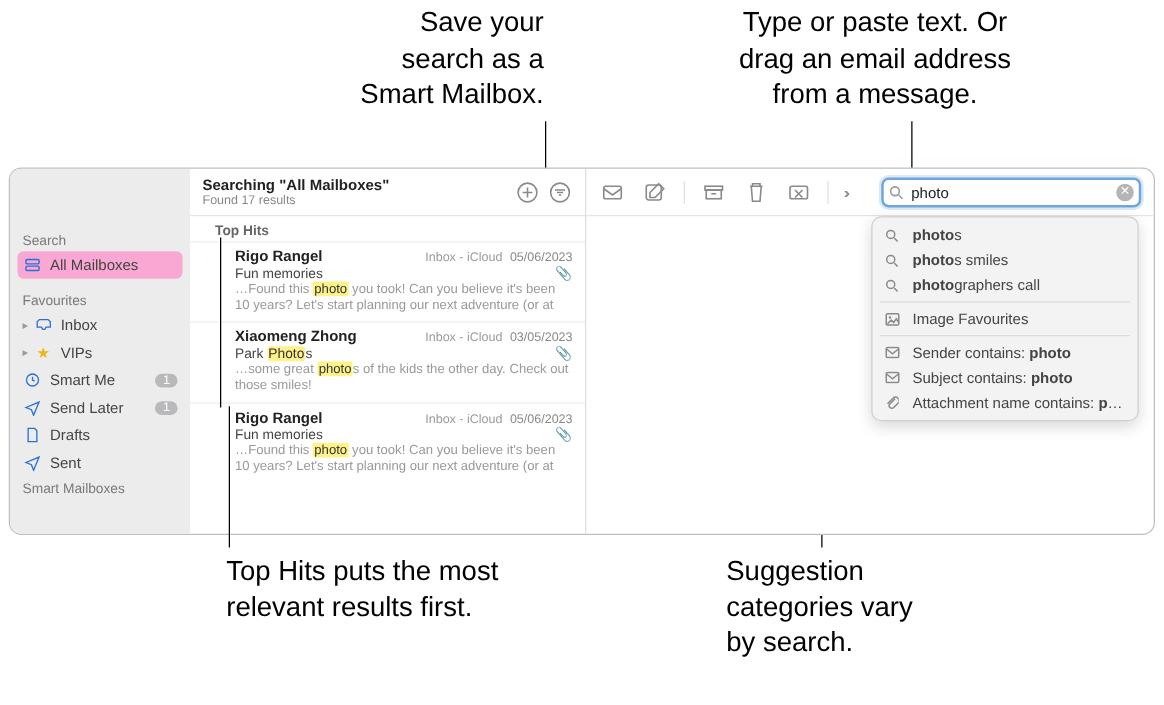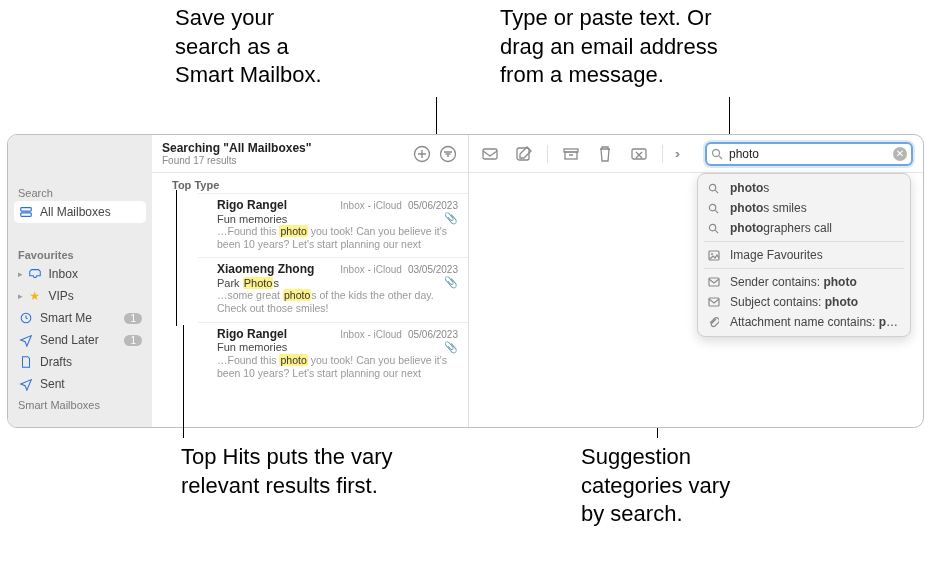--- a/index.html
+++ b/index.html
@@ -16,21 +16,21 @@
 
   
   .callout {
     position: absolute;
     font-size: 22px;
     line-height: 1.3;
     color: #000;
     text-align: left;
     white-space: pre-line;
   }
-  .callout.right-align { }
+  .callout.right-align { text-align: right; }
 
   .callout-line {
     position: absolute;
     background: #000;
   }
 
   
   .window {
     position: absolute;
     left: 7px;
@@ -77,21 +77,21 @@
   }
   .sidebar-item {
     display: flex;
     align-items: center;
     padding: 3px 10px 3px 10px;
     gap: 6px;
     color: #444;
     cursor: default;
   }
   .sidebar-item.selected {
-    background: #ffffff;
+    background: #f9a8d4;
     border-radius: 5px;
     margin: 0 6px;
     padding-left: 4px;
     padding-right: 4px;
   }
   .sidebar-item .icon { width: 16px; height: 16px; display:flex; align-items:center; justify-content:center; color:#2a6fd5;}
   .sidebar-item .icon.star { color:#f1b516;}
   .sidebar-item .label { flex: 1; font-size: 12px; color:#444; }
   .sidebar-item .badge {
     background: #b9b9bb;
@@ -132,32 +132,31 @@
     font-size: 11px;
     font-weight: 600;
     color:#666;
     padding: 6px 10px 2px 20px;
     display:flex;
     align-items:center;
     justify-content:space-between;
   }
   .section-label .right-ic { color:#999; font-size:12px;}
   .msg-row {
-    padding: 4px 10px 6px 19px;
+    padding: 4px 10px 6px 36px;
     border-top: 1px solid #eee;
-    margin-left: 46px;
   }
   .msg-row .line1 {
     display:flex; align-items:baseline; gap:6px;
   }
   .msg-row .sender { font-weight:700; font-size:12px; color:#222; flex:1;}
   .msg-row .mailbox { font-size:10px; color:#999;}
   .msg-row .date { font-size:10px; color:#888;}
   .msg-row .line2 {
-    display:flex; align-items:center; gap:4px;
+    display:flex; align-items:flex-end; gap:4px;
     font-size:11px; color:#444;
   }
   .msg-row .subject { flex:1;}
   .msg-row .clip { color:#aaa; font-size:11px;}
   .msg-row .preview {
     font-size:10.5px; color:#999; line-height:1.25;
     max-height: 2.5em; overflow:hidden;
   }
   .hl { background:#fef28a; color:#333; border-radius:2px; padding:0 1px;}
 
@@ -247,24 +246,24 @@
   }
 
   svg { display:block; }
 </style>
 </head>
 <body>
 
 <div class="callout right-align" style="left:175px;top:4px;width:260px;">Save your
 search as a
 Smart Mailbox.</div>
-<div class="callout" style="left:500px;top:4px;width:400px;">Type or paste text. Or
+<div class="callout" style="left:500px;top:4px;width:400px;text-align:center;">Type or paste text. Or
 drag an email address
 from a message.</div>
-<div class="callout" style="left:181px;top:443px;width:320px;">Top Hits puts the vary
+<div class="callout" style="left:181px;top:443px;width:320px;">Top Hits puts the most
 relevant results first.</div>
 <div class="callout" style="left:581px;top:443px;width:300px;">Suggestion
 categories vary
 by search.</div>
 
 <div class="callout-line" style="left:436px;top:97px;width:1px;height:48px;"></div>
 <div class="callout-line" style="left:729px;top:97px;width:1px;height:41px;"></div>
 <div class="callout-line" style="left:657px;top:338px;width:60px;height:1px;"></div>
 <div class="callout-line" style="left:657px;top:338px;width:1px;height:100px;"></div>
 
@@ -281,21 +280,21 @@
     <div class="sidebar-item selected">
       <span class="icon">
         <svg width="14" height="14" viewBox="0 0 16 16">
             <rect x="2" y="3" width="12" height="4" rx="1" fill="none" stroke="#2a6fd5" stroke-width="1.3"></rect>
             <rect x="2" y="9" width="12" height="4" rx="1" fill="none" stroke="#2a6fd5" stroke-width="1.3"></rect>
           </svg>
       </span>
       <span class="label">All Mailboxes</span>
     </div>
 
-    <div class="sidebar-heading" style="margin-top:22px;font-weight:bold;">Favourites</div>
+    <div class="sidebar-heading" style="margin-top:8px;">Favourites</div>
 
     <div class="sidebar-item">
       <span class="chev">▸</span>
       <span class="icon">
         <svg width="14" height="14" viewBox="0 0 16 16">
             <path d="M2 10V5l2-2h8l2 2v5l-4 0-1 2h-2l-1-2z" fill="none" stroke="#2a6fd5" stroke-width="1.2"></path>
           </svg>
       </span>
       <span class="label">Inbox</span>
     </div>
@@ -339,21 +338,20 @@
     <div class="sidebar-item">
       <span class="icon">
         <svg width="14" height="14" viewBox="0 0 16 16">
             <path d="M2 8l12-5-5 12-2-5z" fill="none" stroke="#2a6fd5" stroke-width="1.2"></path>
           </svg>
       </span>
       <span class="label">Sent</span>
     </div>
 
     <div class="sidebar-heading" style="margin-top:0;">Smart Mailboxes</div>
-    <div class="sidebar-heading" style="margin-top:8px;">iCloud</div>
   </div>
 
   <div class="message-list">
     <div class="ml-header">
       <div class="titleblock">
         <div class="title">Searching "All Mailboxes"</div>
         <div class="subtitle">Found 17 results</div>
       </div>
       <div class="circ-btn">
         <svg width="18" height="18" viewBox="0 0 18 18">
@@ -363,21 +361,21 @@
       </div>
       <div class="circ-btn">
         <svg width="18" height="18" viewBox="0 0 18 18">
             <circle cx="9" cy="9" r="7.5" fill="none" stroke="#8a8a8a" stroke-width="1.3"></circle>
             <path d="M5 7h8M6.5 9h5M8 11h2" stroke="#8a8a8a" stroke-width="1.3"></path>
           </svg>
       </div>
     </div>
 
     <div class="section-label">
-      <span>Top Type</span>
+      <span>Top Hits</span>
     </div>
 
     <div class="msg-row">
       <div class="line1">
         <span class="sender">Rigo Rangel</span>
         <span class="mailbox">Inbox - iCloud</span>
         <span class="date">05/06/2023</span>
       </div>
       <div class="line2">
         <span class="subject">Fun memories</span>

